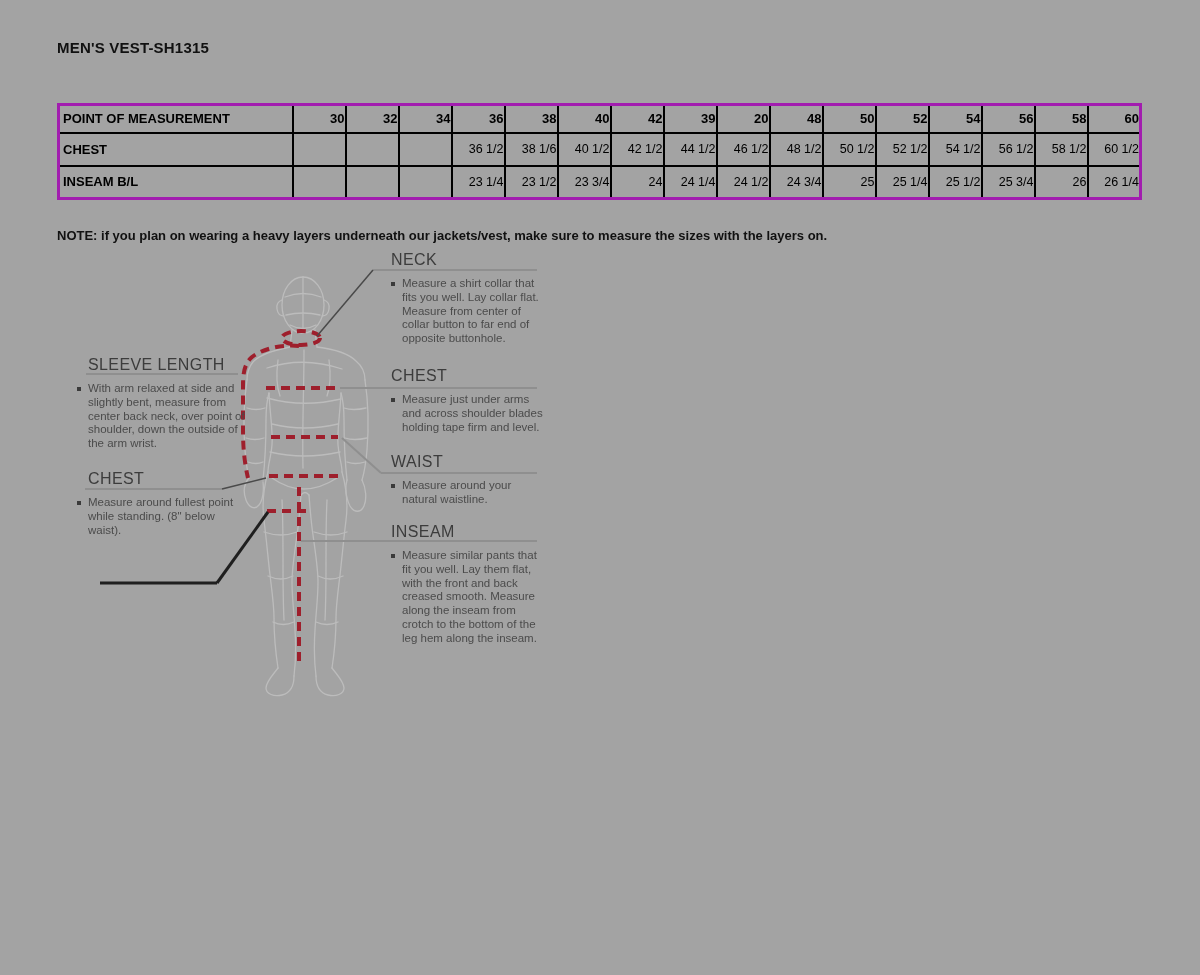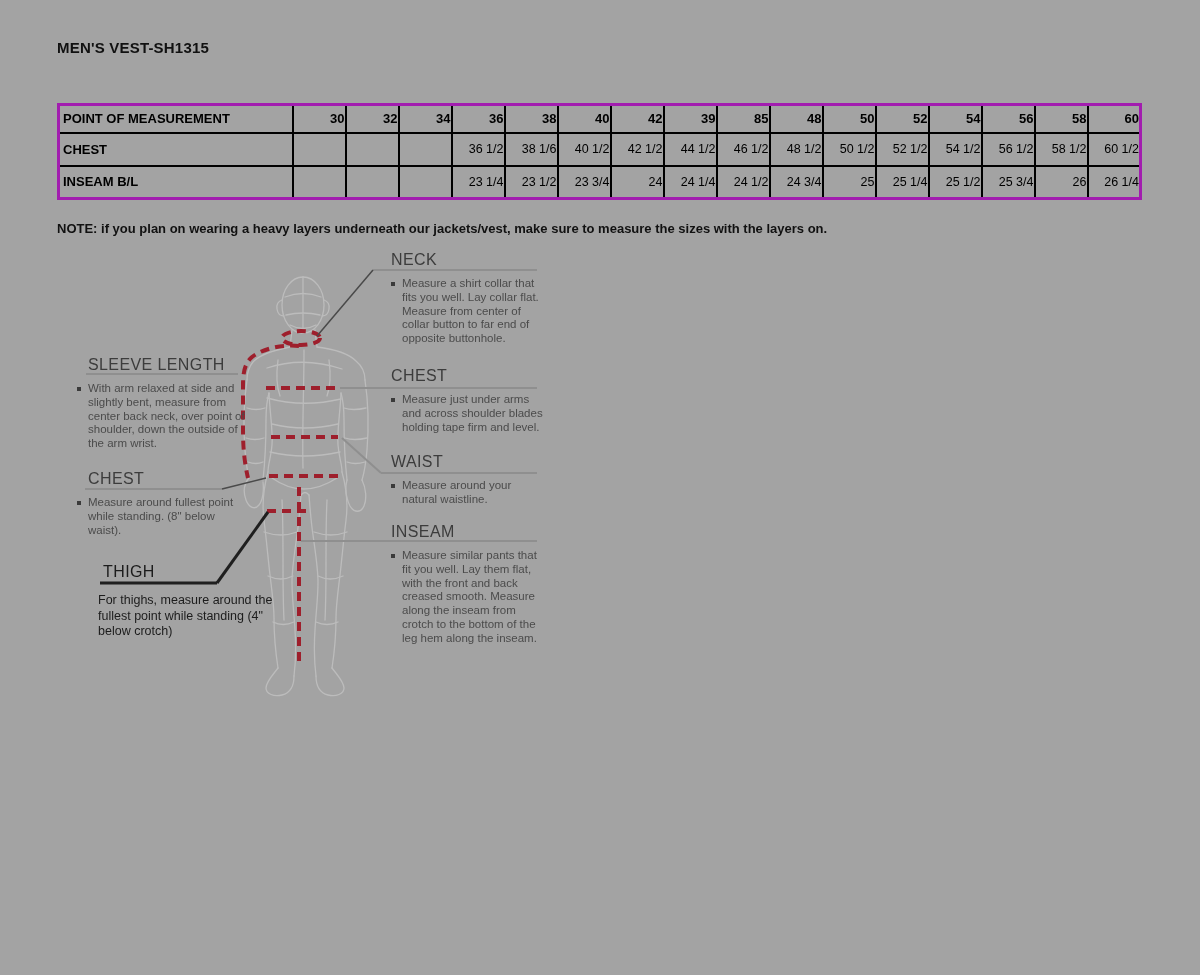--- a/index.html
+++ b/index.html
@@ -14,21 +14,21 @@
     table-layout:fixed; width:1083px; }
   table.size-table th, table.size-table td { border:2px solid #000; font-size:12.5px;
     color:#000; text-align:right; vertical-align:middle; overflow:hidden; white-space:nowrap; }
   table.size-table { border:3px solid #a21caf; }
   table.size-table .row-head { text-align:left; padding-left:3px; font-weight:bold; font-size:13px; }
   table.size-table thead th { font-weight:bold; height:28px; font-size:13px; }
   table.size-table tbody tr { height:33px; }
   table.size-table tbody td { font-weight:400; }
   col.c-label { width:234px; } col.c-size { width:53px; }
 
-  .note-text { position:absolute; left:57px; top:221px; width:900px; font-size:13px;
+  .note-text { position:absolute; left:57px; top:228px; width:900px; font-size:13px;
     font-weight:bold; color:#111; }
 
   svg.diagram-art { position:absolute; left:0; top:0; width:1200px; height:975px; }
 
   .sec { position:absolute; }
   .sec-title { font-size:16px; color:#3c3c3c; letter-spacing:0.4px; font-weight:400;
     margin-bottom:8px; white-space:nowrap; }
   .sec-body { display:flex; align-items:flex-start; }
   .bullet { flex:0 0 auto; width:4px; height:4px; background:#3a3a3a; margin:5px 7px 0 0; }
   .sec-text { font-size:11.5px; line-height:13.8px; color:#4b4b4b; }
@@ -66,21 +66,21 @@
       <tr>
         <th class="row-head">POINT OF MEASUREMENT</th>
         <th>30</th>
         <th>32</th>
         <th>34</th>
         <th>36</th>
         <th>38</th>
         <th>40</th>
         <th>42</th>
         <th>39</th>
-        <th>85</th>
+        <th>20</th>
         <th>48</th>
         <th>50</th>
         <th>52</th>
         <th>54</th>
         <th>56</th>
         <th>58</th>
         <th>60</th>
       </tr>
     </thead>
     <tbody>
@@ -238,26 +238,20 @@
   </div>
 
   <div class="sec" style="left:88px; top:470px; width:158px;">
     <div class="sec-title">CHEST</div>
     <div class="sec-body" style="margin-left:-11px;">
       <span class="bullet"></span>
       <div class="sec-text">Measure around fullest point while standing. (8" below waist).</div>
     </div>
   </div>
 
-  <div class="sec dark" style="left:103px; top:563px; width:175px;">
-    <div class="sec-title">THIGH</div>
-    <div class="sec-body" style="margin-left:-5px;">
-      <div class="sec-text">For thighs, measure around the fullest point while standing (4" below crotch)</div>
-    </div>
-  </div>
 
   <div class="sec" style="left:391px; top:523px; width:155px;">
     <div class="sec-title">INSEAM</div>
     <div class="sec-body">
       <span class="bullet"></span>
       <div class="sec-text">Measure similar pants that fit you well. Lay them flat, with the front and back creased smooth. Measure along the inseam from crotch to the bottom of the leg hem along the inseam.</div>
     </div>
   </div>
 
 </div>

